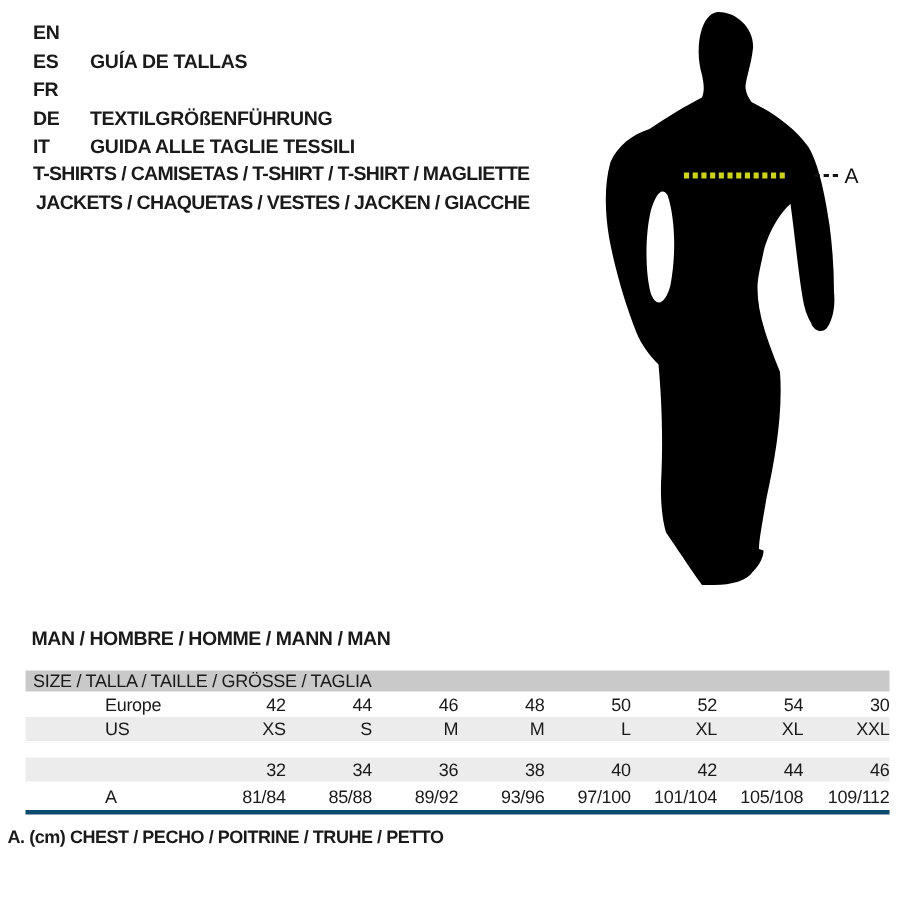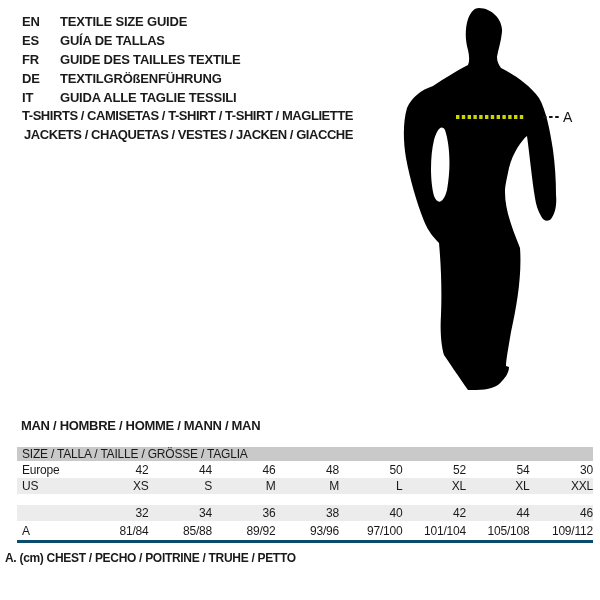--- a/index.html
+++ b/index.html
@@ -20,44 +20,42 @@
   .figure-wrap svg{display:block;width:210px;height:400px;}
   .measure-a{font-family:"Liberation Sans","DejaVu Sans",sans-serif;font-size:14px;fill:#111;}
   
   .man-label{position:absolute;left:21px;top:418px;font-size:13px;font-weight:700;letter-spacing:-0.3px;white-space:nowrap;}
   
   .size-table{position:absolute;left:17px;top:447px;width:576px;border-bottom:3px solid #0c4a6e;}
   .st-header{height:14px;line-height:14px;background:var(--header-bg,#c9c9c9);
              font-size:12px;letter-spacing:-0.2px;padding-left:5px;}
   .st-row{display:flex;align-items:center;font-size:12px;letter-spacing:-0.2px;}
   .st-row.shaded{background:var(--row-shaded,#ececec);border-bottom:1px solid #fff;}
-  .st-row .st-label{flex:0 0 68px;padding-left:5px;box-sizing:border-box;}
+  .st-row .st-label{flex:0 0 68px;padding-left:5px;box-sizing:border-box;margin-left:48px;}
   .st-row .st-cell{flex:1 1 0;text-align:right;}
   
   .footnote{position:absolute;left:5px;top:551px;font-size:12px;font-weight:700;letter-spacing:-0.3px;white-space:nowrap;}
 </style>
 </head>
 <body>
 
 <div class="canvas">
 
   <div class="lang-block" id="lang-list">
     <div class="lang-row">
       <span class="lang-code">EN</span>
-      <span class="lang-title">TEXTILE SIZE GUIDE</span>
     </div>
 
     <div class="lang-row">
       <span class="lang-code">ES</span>
       <span class="lang-title">GUÍA DE TALLAS</span>
     </div>
 
     <div class="lang-row">
       <span class="lang-code">FR</span>
-      <span class="lang-title">GUIDE DES TAILLES TEXTILE</span>
     </div>
 
     <div class="lang-row">
       <span class="lang-code">DE</span>
       <span class="lang-title">TEXTILGRÖßENFÜHRUNG</span>
     </div>
 
     <div class="lang-row">
       <span class="lang-code">IT</span>
       <span class="lang-title">GUIDA ALLE TAGLIE TESSILI</span>

